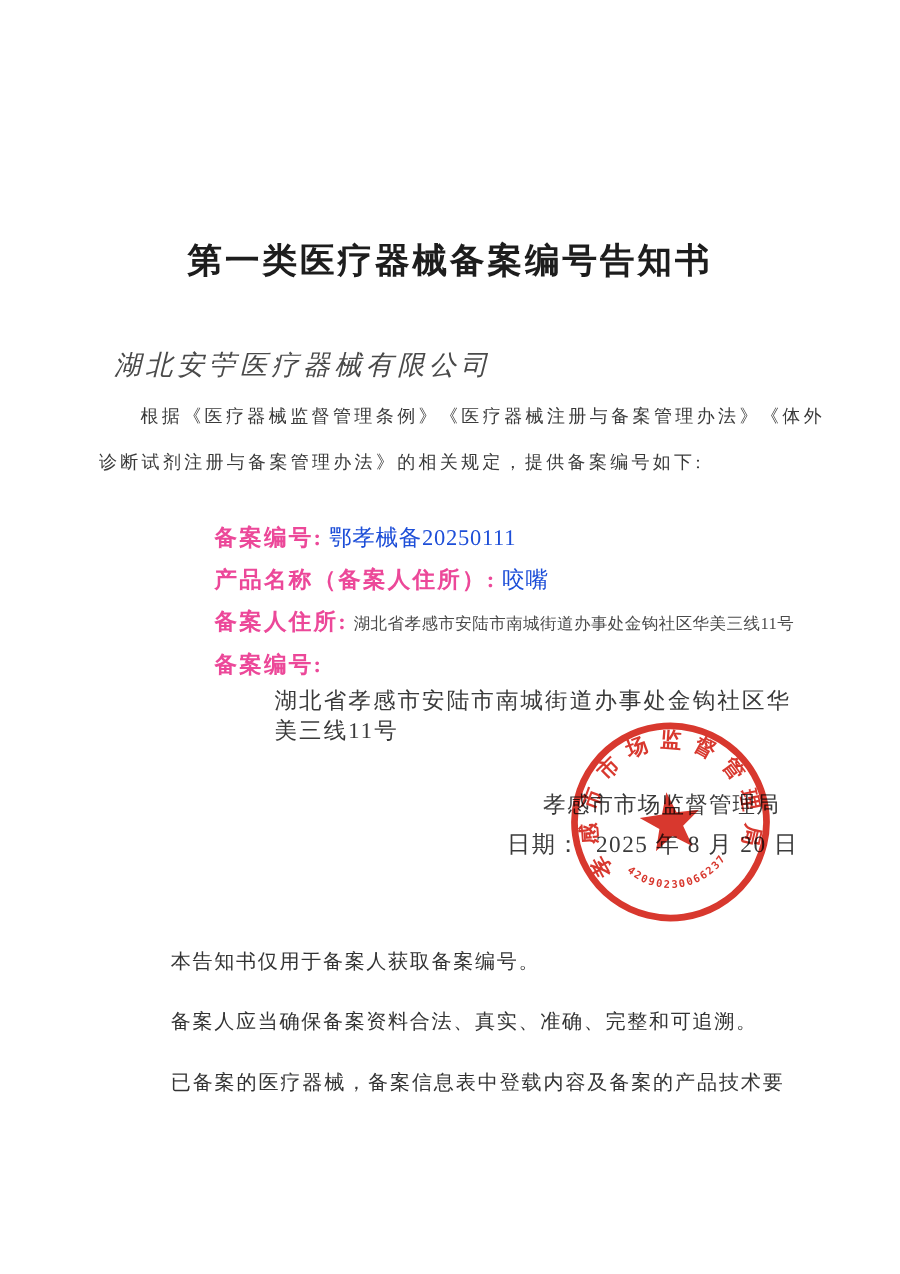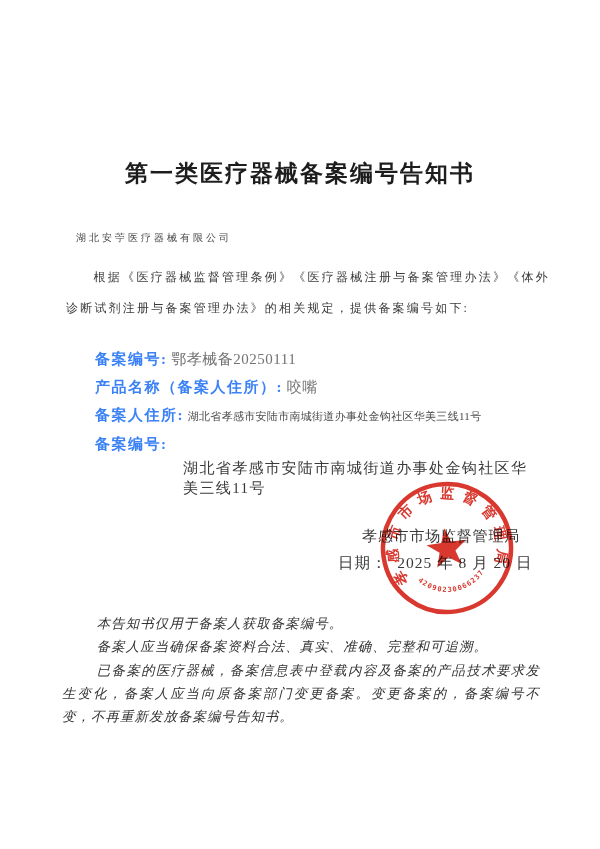--- a/index.html
+++ b/index.html
@@ -13,53 +13,53 @@
     overflow:hidden;
   }
   .title{
     position:absolute;top:158px;left:0;width:600px;
     text-align:center;
     font-size:23px;font-weight:700;color:#1d1d1d;
     letter-spacing:2px;
   }
   .recipient{
     position:absolute;top:231px;left:76px;
-    font-size:10px;letter-spacing:3px;color:#4a4a4a;
+    font-size:18px;letter-spacing:3px;color:#4a4a4a;font-style:italic;
   }
   .intro{
     position:absolute;top:262px;left:66px;width:484px;
     font-size:12px;line-height:31px;letter-spacing:2.2px;
     text-indent:2.3em;text-align:justify;color:#3a3a3a;
   }
   .record{
     position:absolute;top:350px;left:95px;width:460px;
   }
   .record-row{margin-bottom:9px;font-size:15px;line-height:19px;}
-  .record-row .lbl{font-weight:700;color:#3b82f6;letter-spacing:1.5px;}
-  .record-row .val{color:#737373;letter-spacing:0.5px;}
+  .record-row .lbl{font-weight:700;color:#ec4899;letter-spacing:1.5px;margin-left:48px;}
+  .record-row .val{color:#1d4ed8;letter-spacing:0.5px;}
   .record-row .val-small{font-size:11px;color:#4a4a4a;letter-spacing:0.3px;}
   .production-value{
     position:absolute;top:459px;left:183px;width:356px;
     font-size:15px;line-height:19.5px;letter-spacing:1.4px;color:#3a3a3a;
   }
   .issuer-line{
     position:absolute;top:527px;left:362px;
     font-size:15px;letter-spacing:0.8px;color:#3a3a3a;
   }
   .date-line{
     position:absolute;top:553px;left:338px;
     font-size:15.5px;letter-spacing:1px;color:#3a3a3a;
     white-space:pre;
   }
   .notes{
     position:absolute;top:612px;left:62px;width:478px;
     font-size:13.4px;line-height:23.3px;letter-spacing:1.1px;
     color:#333333;text-align:justify;
   }
-  .notes p{margin:0;text-indent:2.6em;font-style:italic;}
+  .notes p{margin:17px;text-indent:2.6em;}
   .seal{
     position:absolute;left:377px;top:478px;
     width:140px;height:140px;
     transform:rotate(-8deg);
     mix-blend-mode:multiply;
     opacity:0.93;
   }
   .seal .ring{fill:none;stroke:var(--seal-color,#d5281e);stroke-width:4.5px;}
   .seal .star{fill:var(--seal-color,#d5281e);}
   .seal .ring-text{

